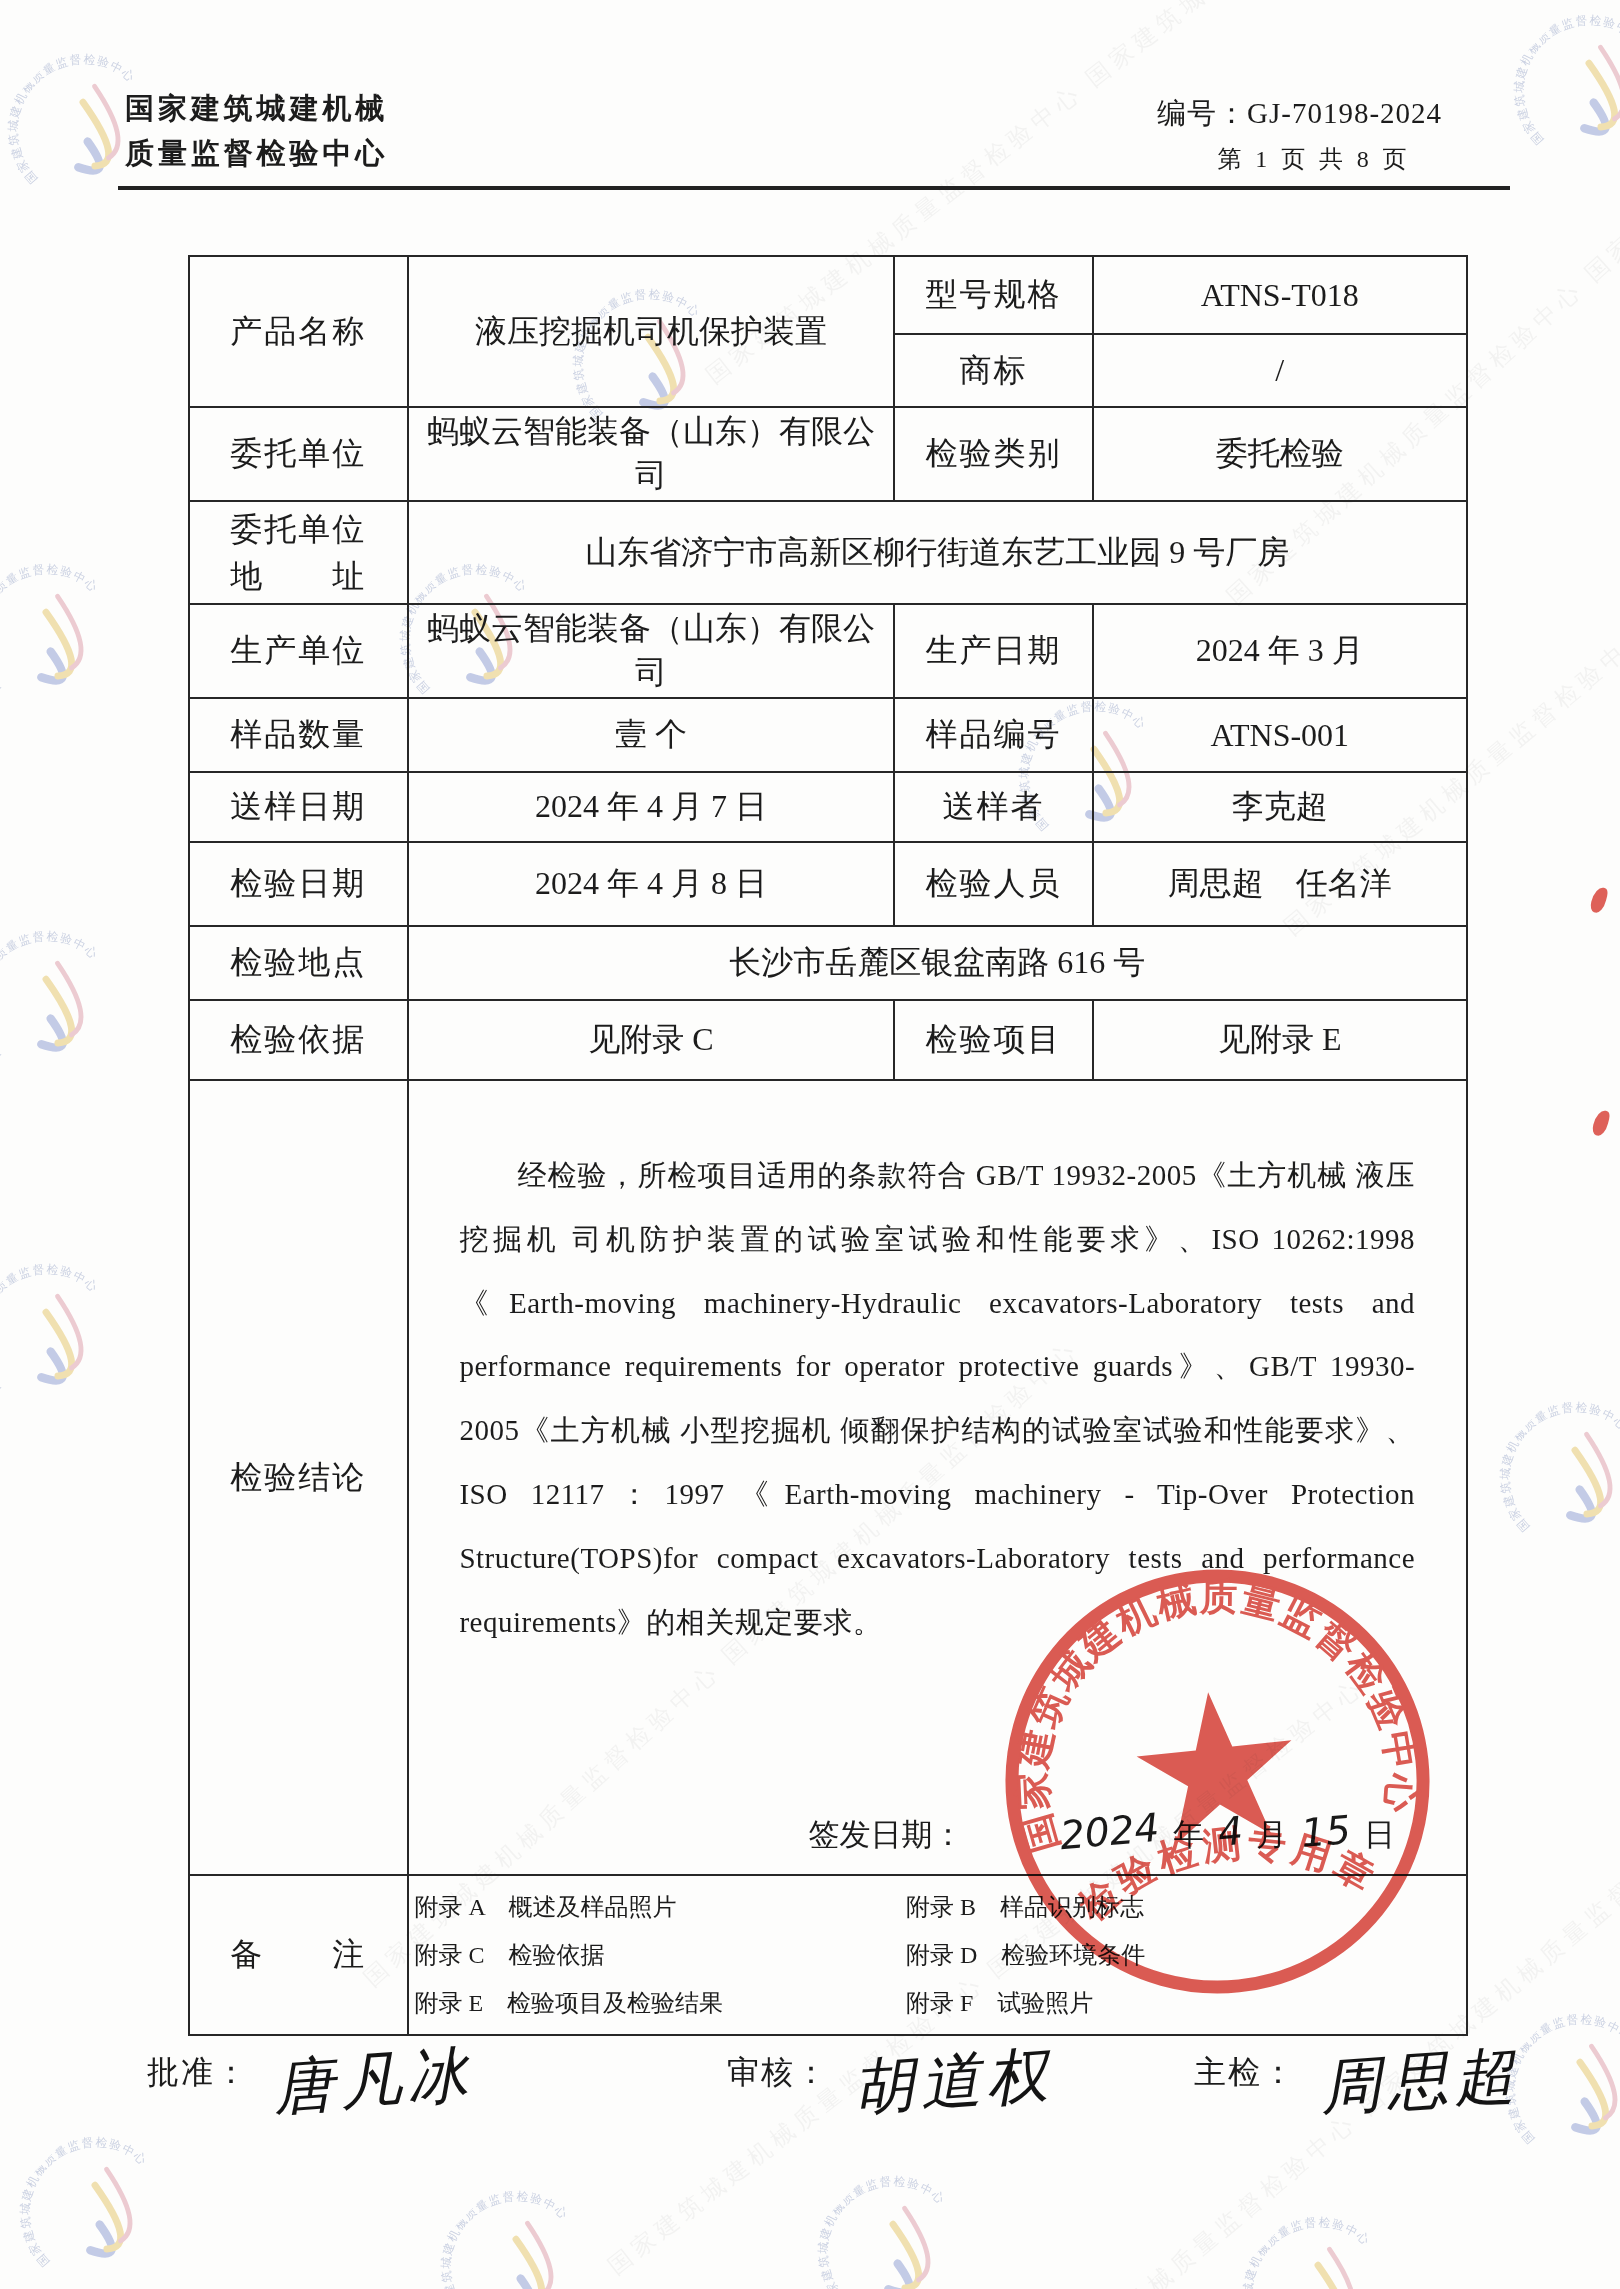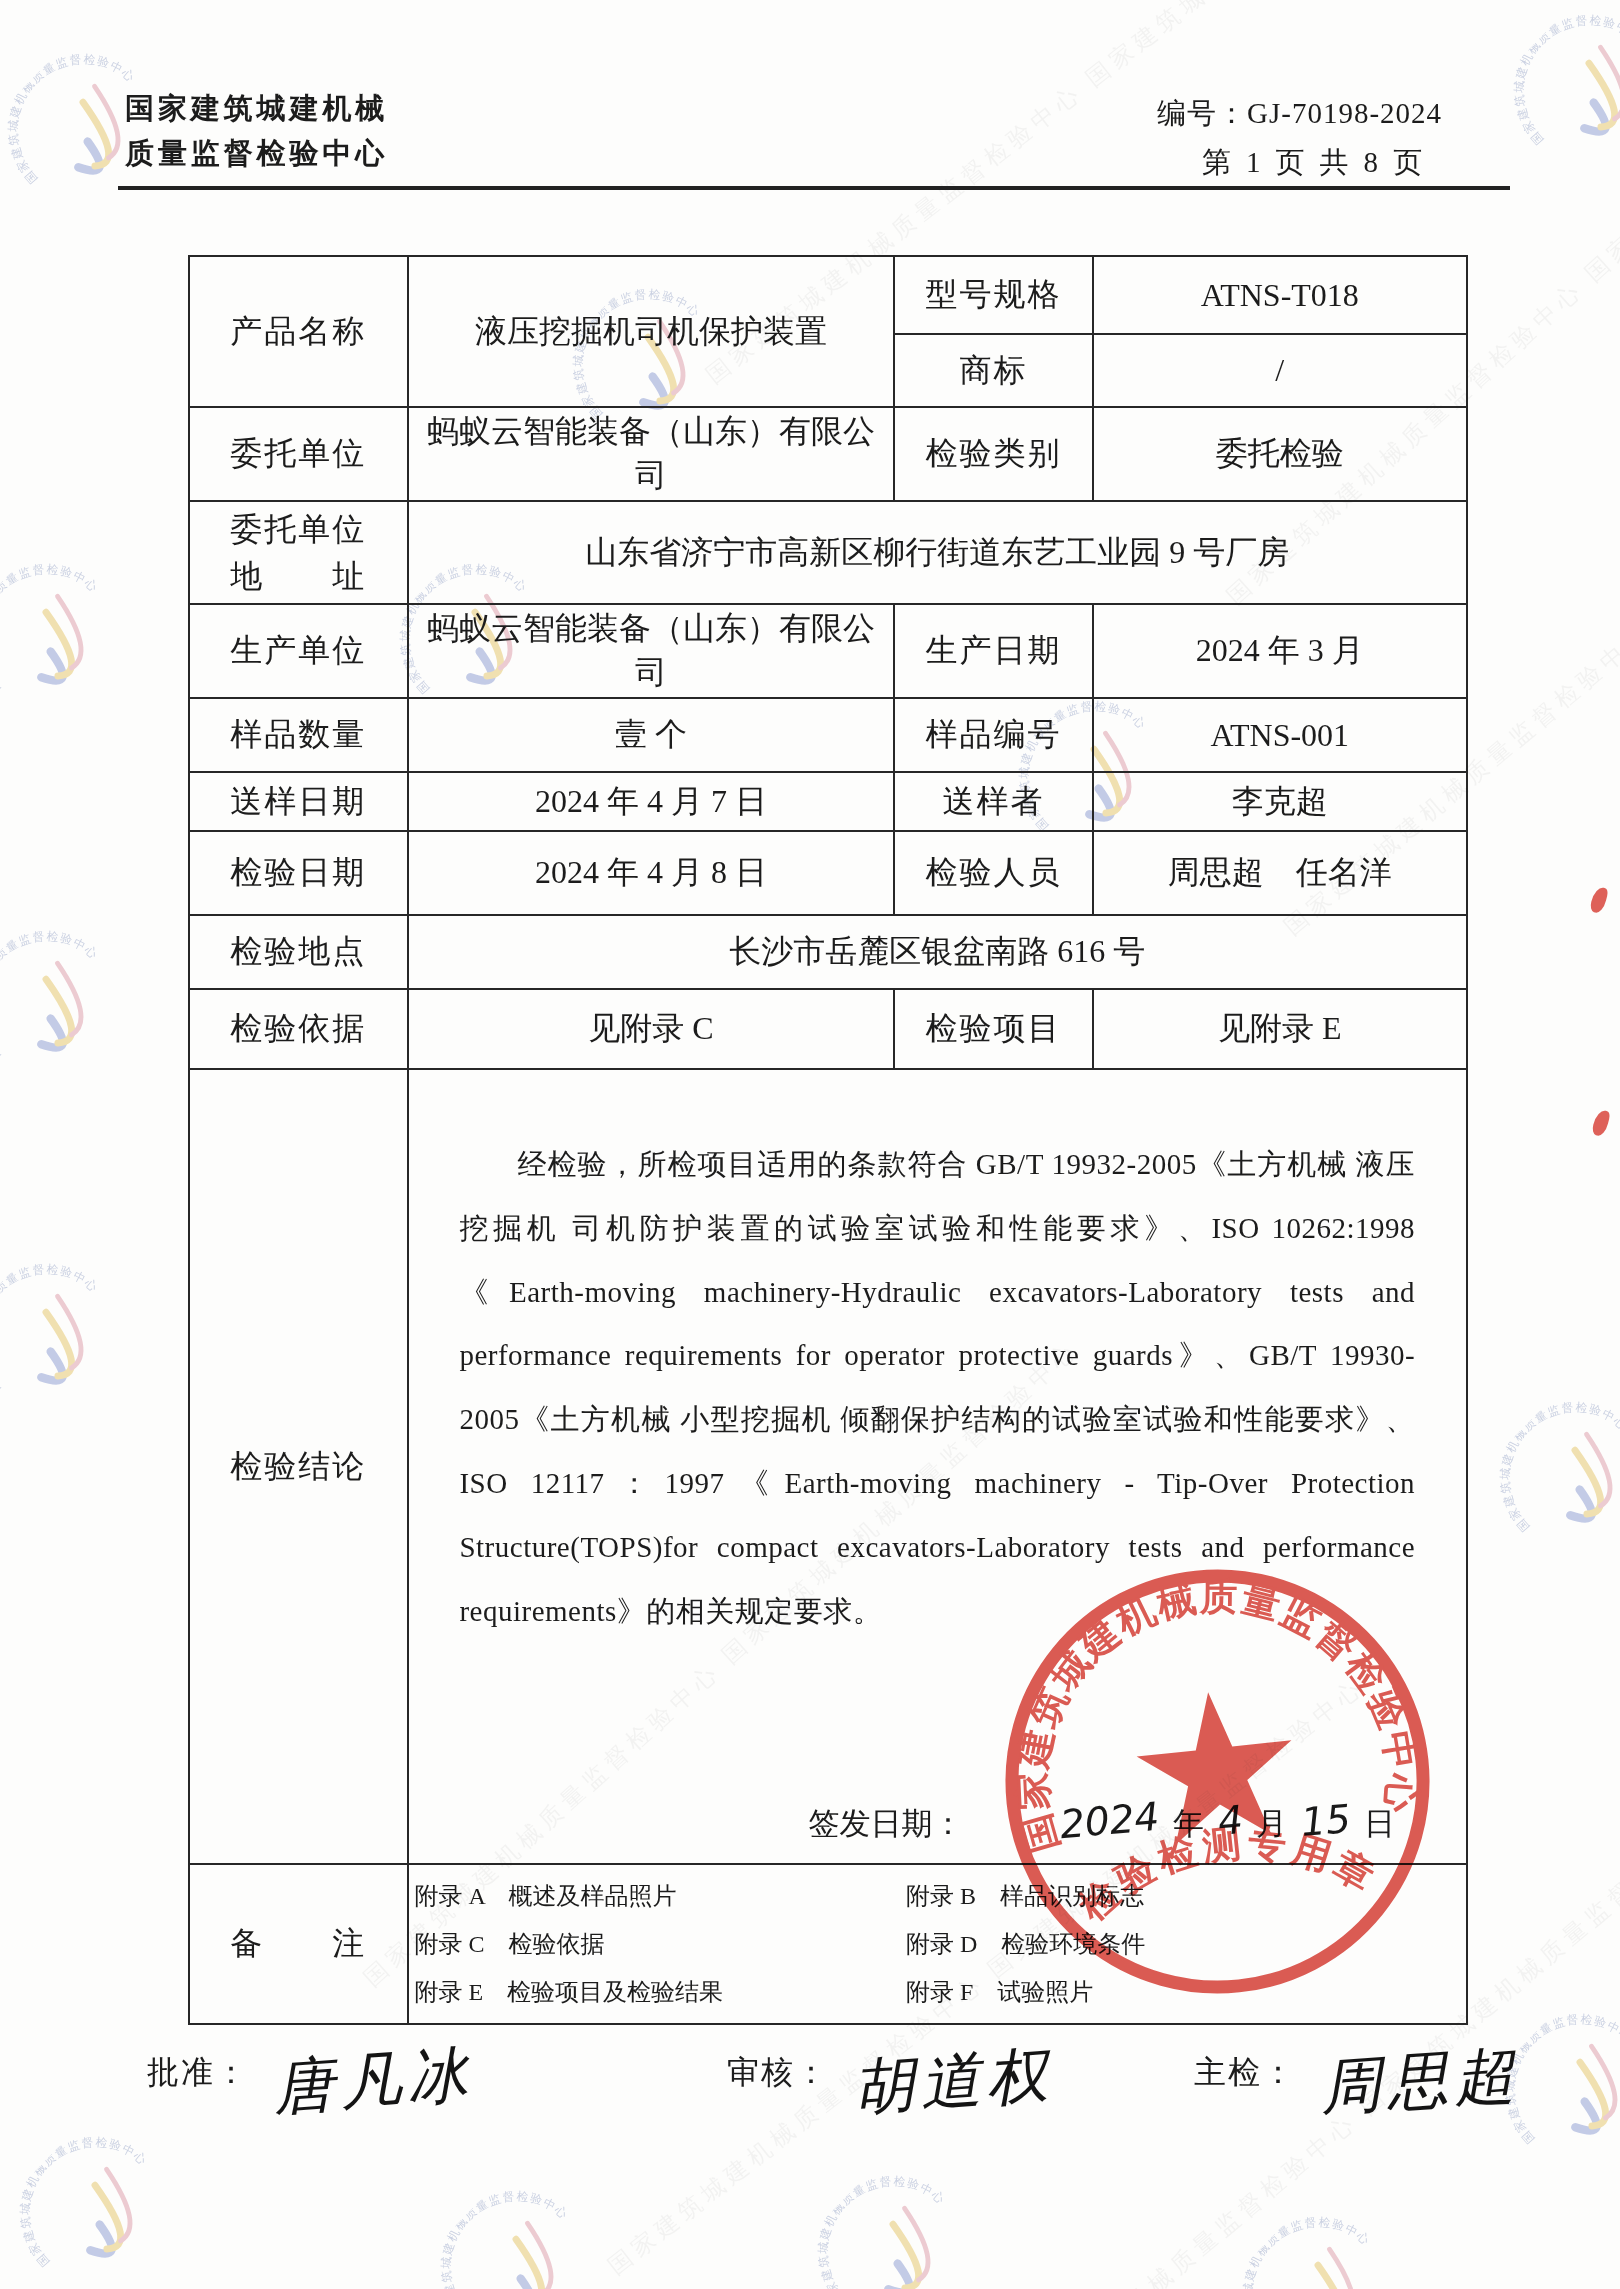--- a/index.html
+++ b/index.html
@@ -8,33 +8,33 @@
     position:relative; width:1620px; height:2290px;
     background:#fdfdfc; overflow:hidden;
     font-family:"Liberation Serif","DejaVu Serif",serif;
     color:#1c1c1c;
   }
 
   
   .org { position:absolute; left:125px; top:86px; font-size:29px; font-weight:bold; line-height:45px; letter-spacing:3.9px; }
   .doc-title { position:absolute; left:0; top:123px; width:100%; text-align:center; font-size:45px; font-weight:bold; letter-spacing:33px; text-indent:33px; }
   .report-no { position:absolute; top:94px; left:1157px; font-size:29px; letter-spacing:1px; }
-  .page-info { position:absolute; top:143px; left:1157px; width:314px; text-align:center; font-size:29px; letter-spacing:3.9px; }
+  .page-info { position:absolute; top:143px; left:1157px; width:314px; text-align:center; font-size:24px; letter-spacing:3.9px; }
   .header-rule { position:absolute; left:118px; top:186px; width:1392px; height:3.9px; background:#222; }
 
   
   table.report { position:absolute; left:188px; top:255px; width:1280px; height:1745px;
     border-collapse:collapse; table-layout:fixed; }
   table.report td { border:2.5px solid #272727; text-align:center; vertical-align:middle;
     font-size:32px; padding:2px 5.9px; overflow:hidden; }
   td.lbl { letter-spacing:2px;margin-top:20px; }
   tr.r1  { height:78px; }  tr.r2  { height:73px; }
   tr.r3  { height:76px; }  tr.r4  { height:103px; }
   tr.r5  { height:78px; }  tr.r6  { height:74px; }
-  tr.r7  { height:59px; }  tr.r8  { height:84px;border-radius:10px; }
+  tr.r7  { height:70px; }  tr.r8  { height:84px;border-radius:10px; }
   tr.r9  { height:74px; }  tr.r10 { height:80px; }
   tr.r11 { height:795px; } tr.r12 { height:160px; }
   .two-line { line-height:1.45; }
 
   
   td.concl-cell { vertical-align:top; text-align:left; padding:0; }
   .concl-wrap { position:relative; width:100%; height:100%; padding:61px 45px 0 45px; }
   .concl-text { font-size:29px; line-height:2.2; text-align:justify; text-indent:2em; letter-spacing:0.5px; }
   .sign-line { position:absolute; bottom:15.7px; right:65px; display:flex; align-items:baseline; gap:13.7px; font-size:31px; }
   .sign-line .gap { width:69px; }

